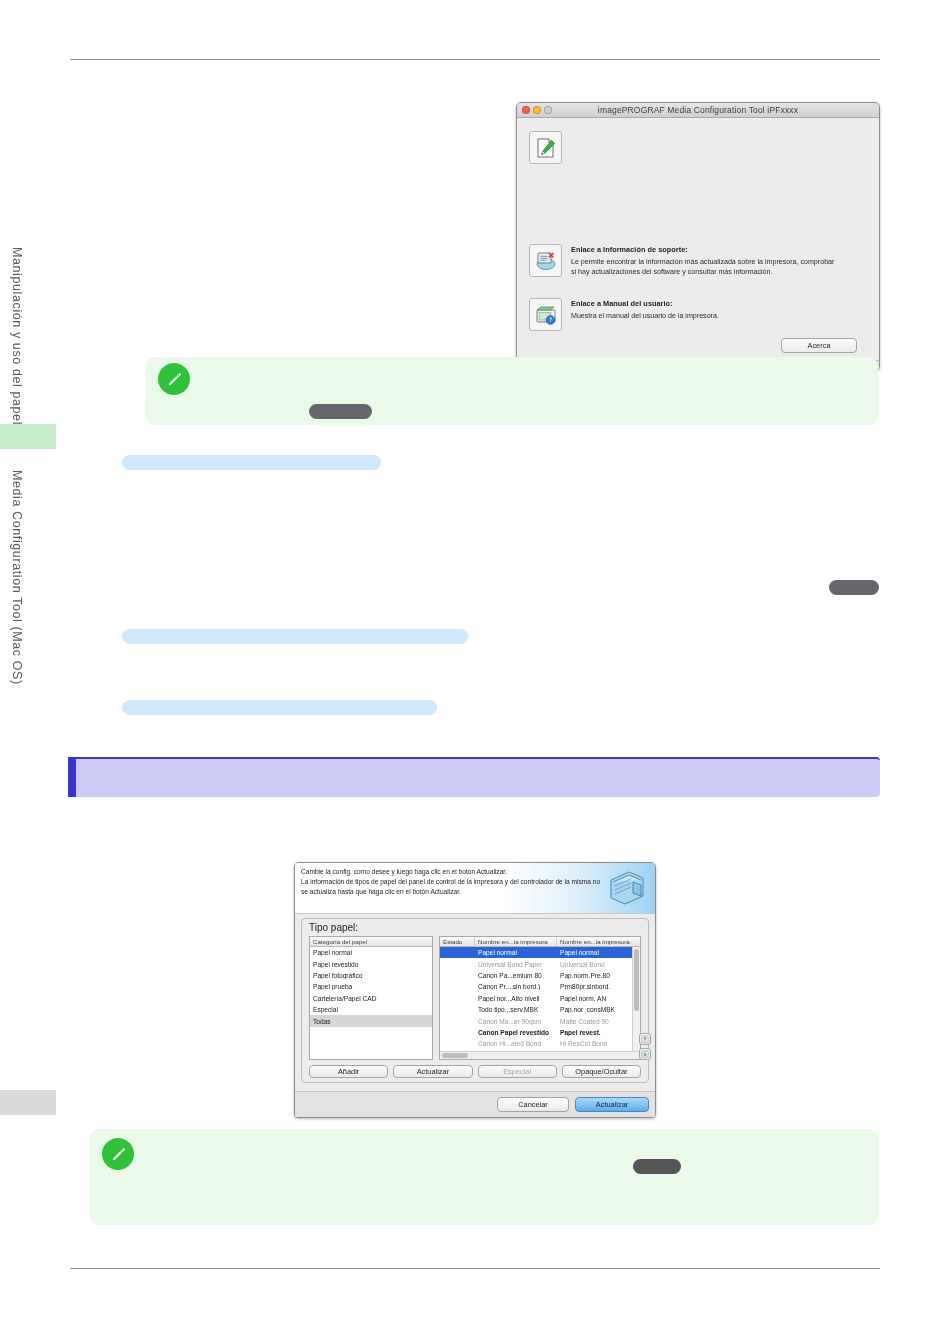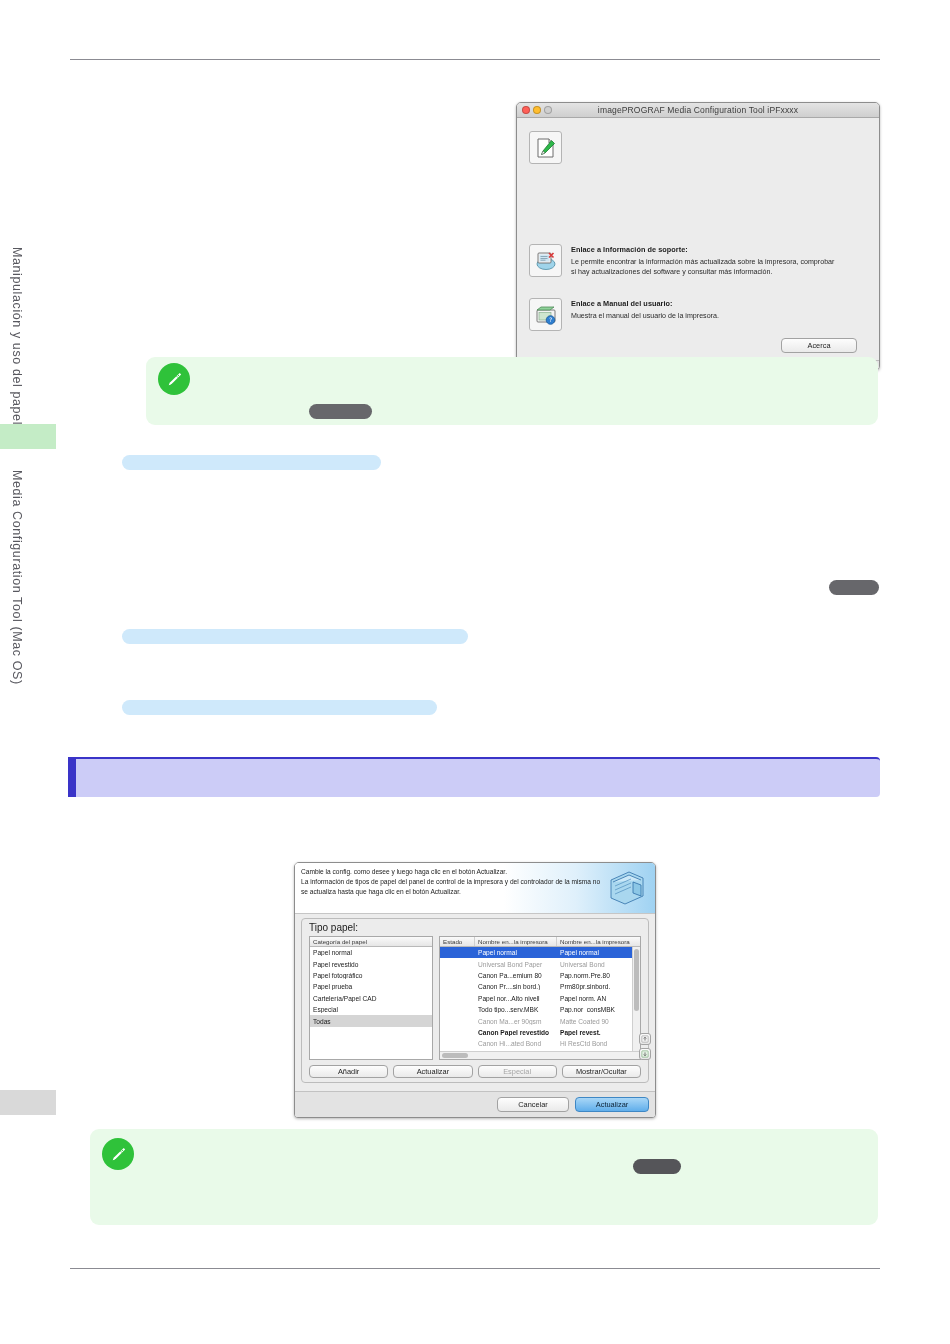--- a/index.html
+++ b/index.html
@@ -452,21 +452,21 @@
           <div class="hscroll">
             <div class="hthumb"></div>
           </div>
         </div>
       </div>
 
       <div class="row-buttons" id="row-buttons">
           <div class="mac-btn">Añadir</div>
           <div class="mac-btn">Actualizar</div>
           <div class="mac-btn disabled">Especial</div>
-          <div class="mac-btn">Mostrar/Ocultar</div>
+          <div class="mac-btn">Opaque/Ocultar</div>
         </div>
     </div>
 
     <div class="side-btns" style="position:absolute; right:4px; top:170px;">
       <div class="mini-btn">
         <svg width="8" height="8" viewBox="0 0 10 10">
           <rect x="1" y="1" width="8" height="8" rx="1" fill="#f0f0f0" stroke="#8a8a8a" stroke-width=".6"></rect>
           <path d="M5 7 L5 3 M3.4 4.4 L5 2.8 L6.6 4.4" stroke="#3c3c3c" stroke-width=".8" fill="none"></path>
         </svg>
       </div>

